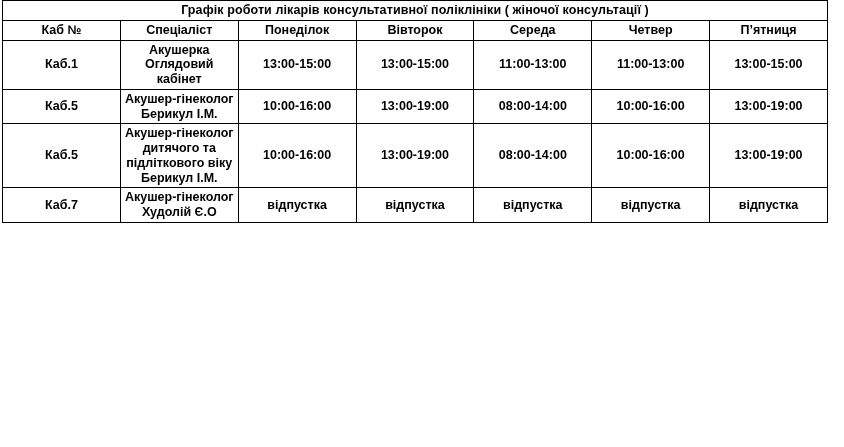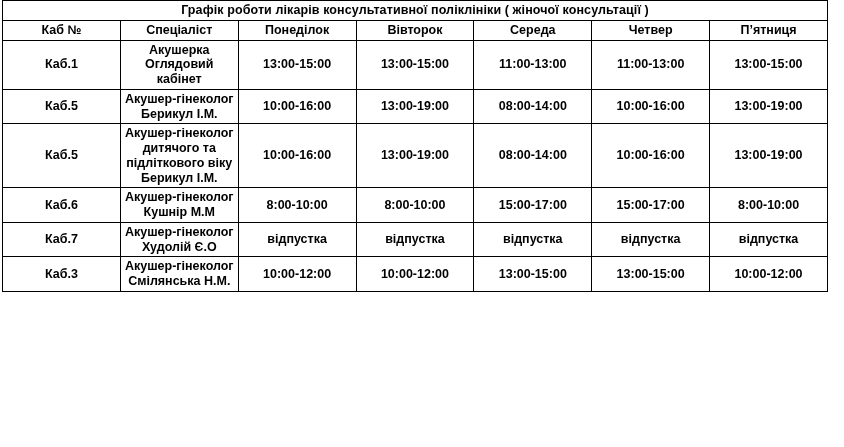--- a/index.html
+++ b/index.html
@@ -124,55 +124,31 @@
           <span class="spec-line">підліткового віку</span>
           <span class="spec-line">Берикул І.М.</span>
         </td>
         <td class="time-cell">10:00-16:00</td>
         <td class="time-cell">13:00-19:00</td>
         <td class="time-cell">08:00-14:00</td>
         <td class="time-cell">10:00-16:00</td>
         <td class="time-cell">13:00-19:00</td>
       </tr>
 
-      <tr>
-        <td class="room-cell">Каб.6</td>
-        <td class="spec-cell">
-          <span class="spec-line">Акушер-гінеколог</span>
-          <span class="spec-line">Кушнір М.М</span>
-        </td>
-        <td class="time-cell">8:00-10:00</td>
-        <td class="time-cell">8:00-10:00</td>
-        <td class="time-cell">15:00-17:00</td>
-        <td class="time-cell">15:00-17:00</td>
-        <td class="time-cell">8:00-10:00</td>
-      </tr>
 
       <tr>
         <td class="room-cell">Каб.7</td>
         <td class="spec-cell">
           <span class="spec-line">Акушер-гінеколог</span>
           <span class="spec-line">Худолій Є.О</span>
         </td>
         <td class="time-cell">відпустка</td>
         <td class="time-cell">відпустка</td>
         <td class="time-cell">відпустка</td>
         <td class="time-cell">відпустка</td>
         <td class="time-cell">відпустка</td>
       </tr>
 
 
-      <tr>
-        <td class="room-cell">Каб.3</td>
-        <td class="spec-cell">
-          <span class="spec-line">Акушер-гінеколог</span>
-          <span class="spec-line">Смілянська Н.М.</span>
-        </td>
-        <td class="time-cell">10:00-12:00</td>
-        <td class="time-cell">10:00-12:00</td>
-        <td class="time-cell">13:00-15:00</td>
-        <td class="time-cell">13:00-15:00</td>
-        <td class="time-cell">10:00-12:00</td>
-      </tr>
 
     </tbody>
   </table>
 </div>
 
 </body></html>

